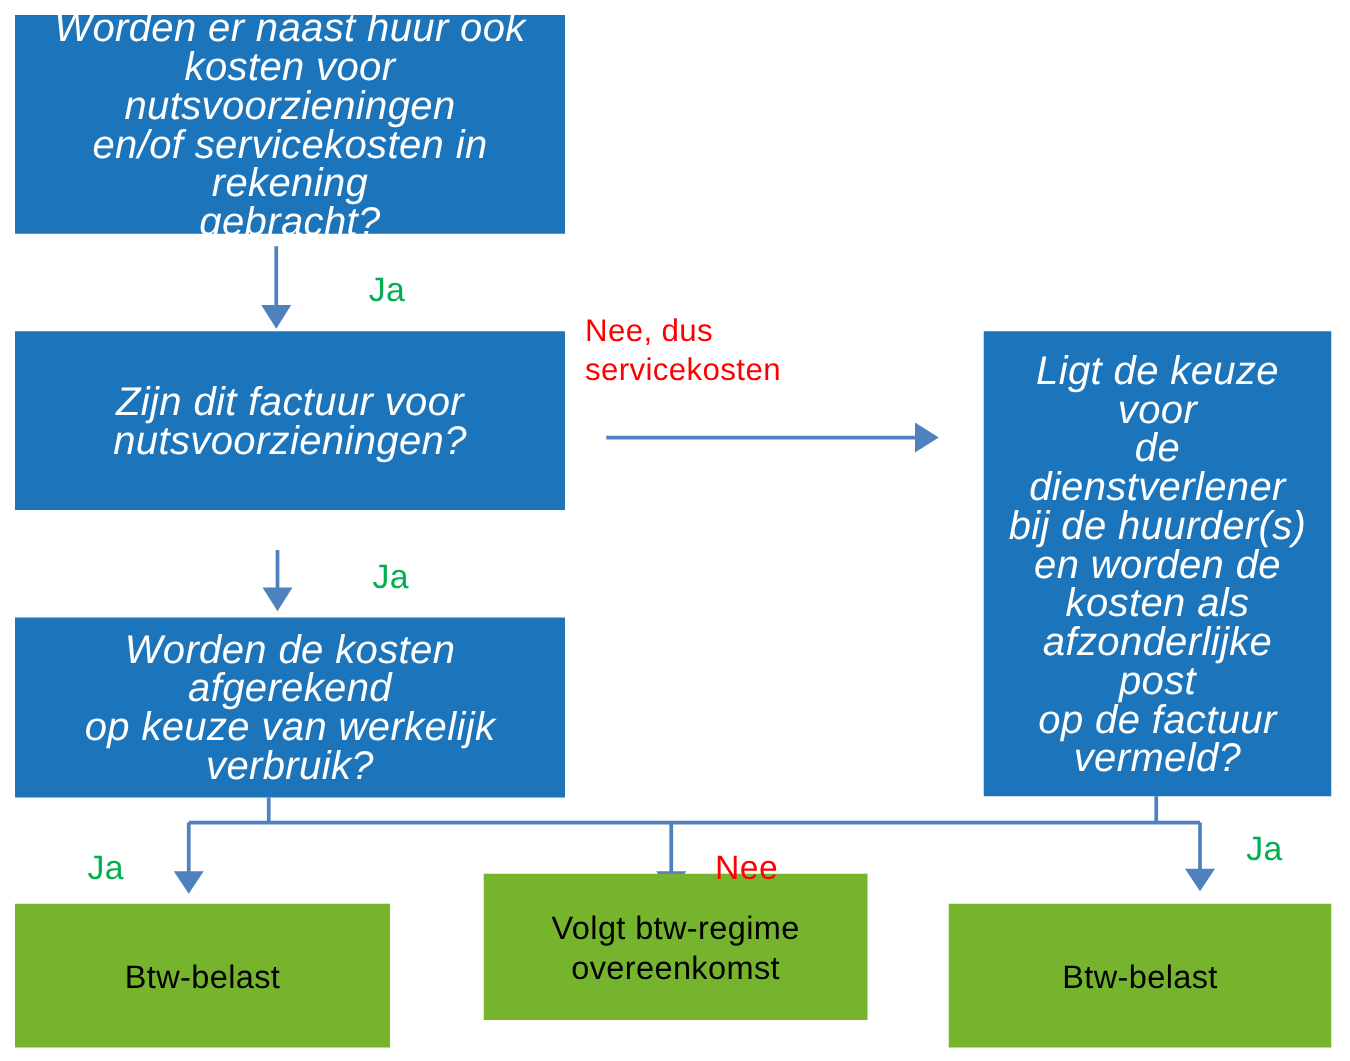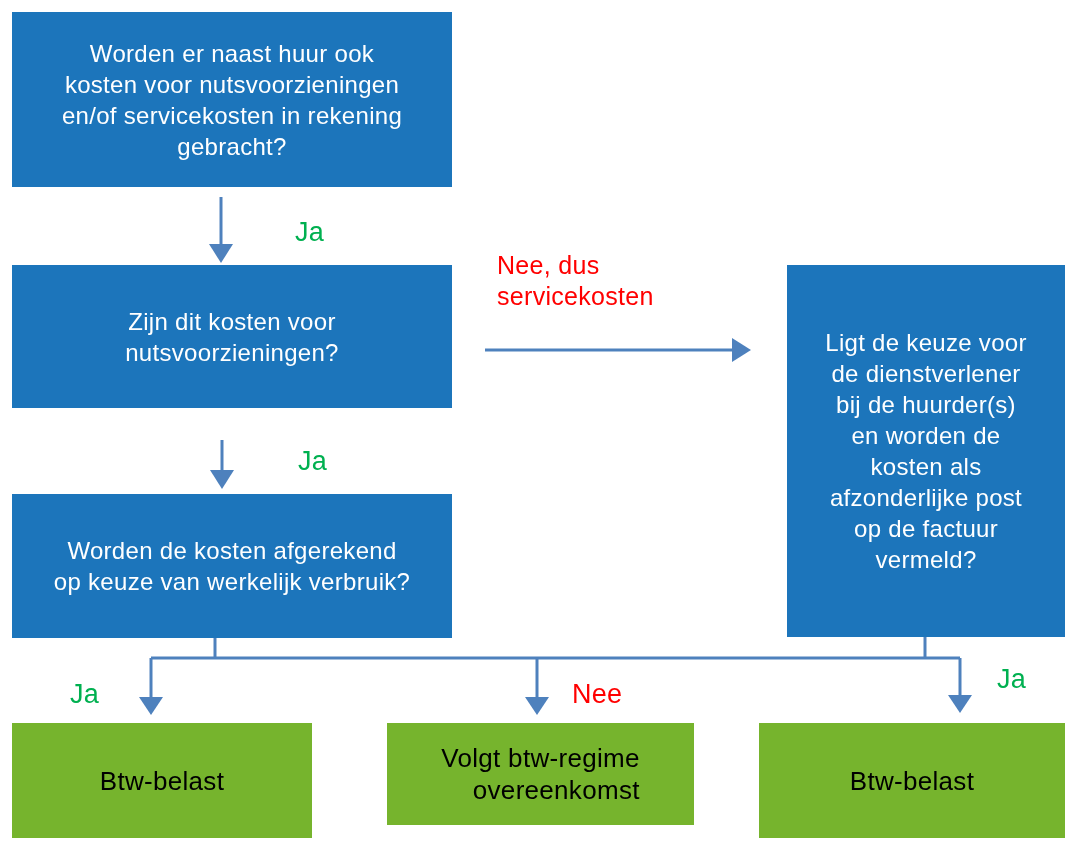--- a/index.html
+++ b/index.html
@@ -20,58 +20,59 @@
     display: flex;
     align-items: center;
     justify-content: center;
     text-align: center;
     box-sizing: border-box;
     padding: 6px 14px;
   }
   .node-blue {
     background: var(--box_blue, #1C75BB);
     color: var(--box_text_light, #FFFFFF);
-    font-size: 24px;
+    font-size: 32px;
     line-height: 31px;
     letter-spacing: 0.3px;
+    font-style: italic;
   }
   .node-green {
     background: var(--box_green, #76B42D);
     color: var(--box_text_dark, #000000);
     font-size: 26px;
     line-height: 32px;
     letter-spacing: 0.3px;
   }
   .node-text { white-space: pre-line; }
 
   #q1 { left: 12px;  top: 12px;  width: 440px; height: 175px; }
   #q2 { left: 12px;  top: 265px; width: 440px; height: 143px; }
   #q3 { left: 12px;  top: 494px; width: 440px; height: 144px; }
   #q4 { left: 787px; top: 265px; width: 278px; height: 372px; }
   #r1 { left: 12px;  top: 723px; width: 300px; height: 115px; }
-  #r2 { left: 387px; top: 723px; width: 307px; height: 102px; text-align: right; }
+  #r2 { left: 387px; top: 699px; width: 307px; height: 117px; }
   #r3 { left: 759px; top: 723px; width: 306px; height: 115px; }
 
   .edge-label {
     position: absolute;
     font-size: 27px;
     line-height: 28px;
     letter-spacing: 0.3px;
     white-space: pre-line;
   }
   .label-yes { color: var(--label_yes, #00B050); }
   .label-no  { color: var(--label_no, #FF0000); }
 
   #ja1 { left: 295px; top: 218px; }
   #ja2 { left: 298px; top: 447px; }
   #ja3 { left: 70px;  top: 680px; }
   #nee { left: 572px; top: 680px; }
   #ja4 { left: 997px; top: 665px; }
   #nee-service {
-    left: 497px; top: 250px; width: 210px;
+    left: 468px; top: 250px; width: 210px;
     font-size: 25px; line-height: 31px; text-align: left;
   }
 
   #connectors {
     position: absolute;
     left: 0; top: 0;
     width: 1080px; height: 849px;
   }
   .connector {
     stroke: var(--arrow, #4E81BD);
@@ -114,21 +115,21 @@
   </svg>
 
   <div id="q1" class="node node-blue">
     <span class="node-text">Worden er naast huur ook
 kosten voor nutsvoorzieningen
 en/of servicekosten in rekening
 gebracht?</span>
   </div>
 
   <div id="q2" class="node node-blue">
-    <span class="node-text">Zijn dit kosten voor
+    <span class="node-text">Zijn dit factuur voor
 nutsvoorzieningen?</span>
   </div>
 
   <div id="q3" class="node node-blue">
     <span class="node-text">Worden de kosten afgerekend
 op keuze van werkelijk verbruik?</span>
   </div>
 
   <div id="q4" class="node node-blue">
     <span class="node-text">Ligt de keuze voor

